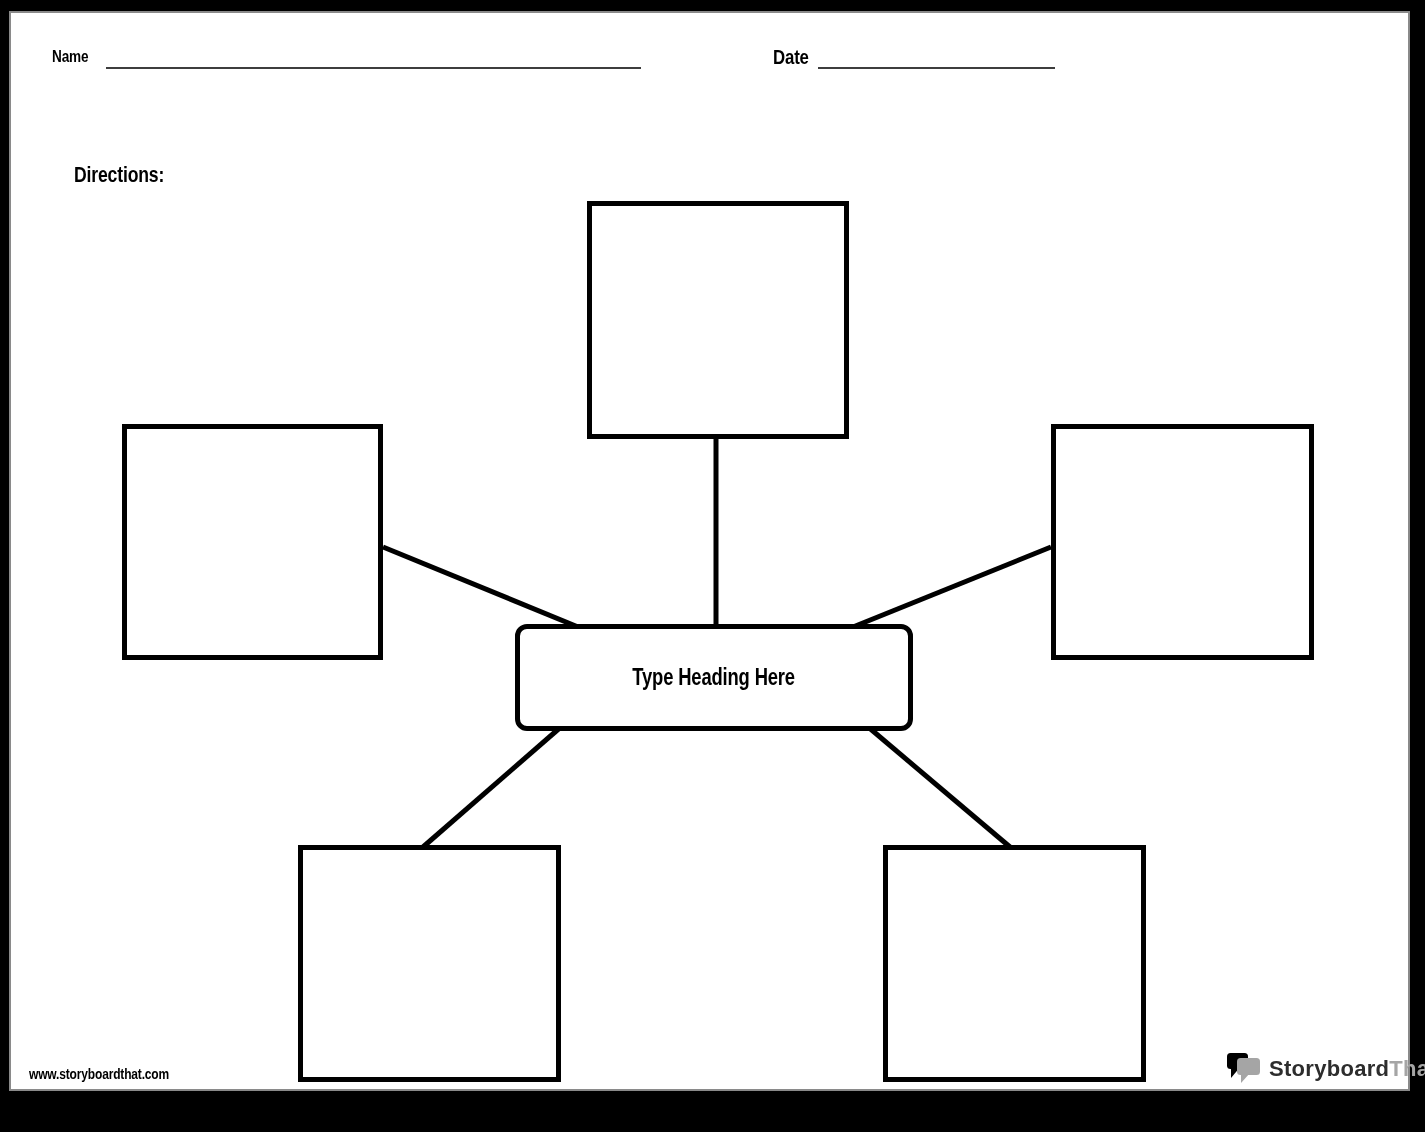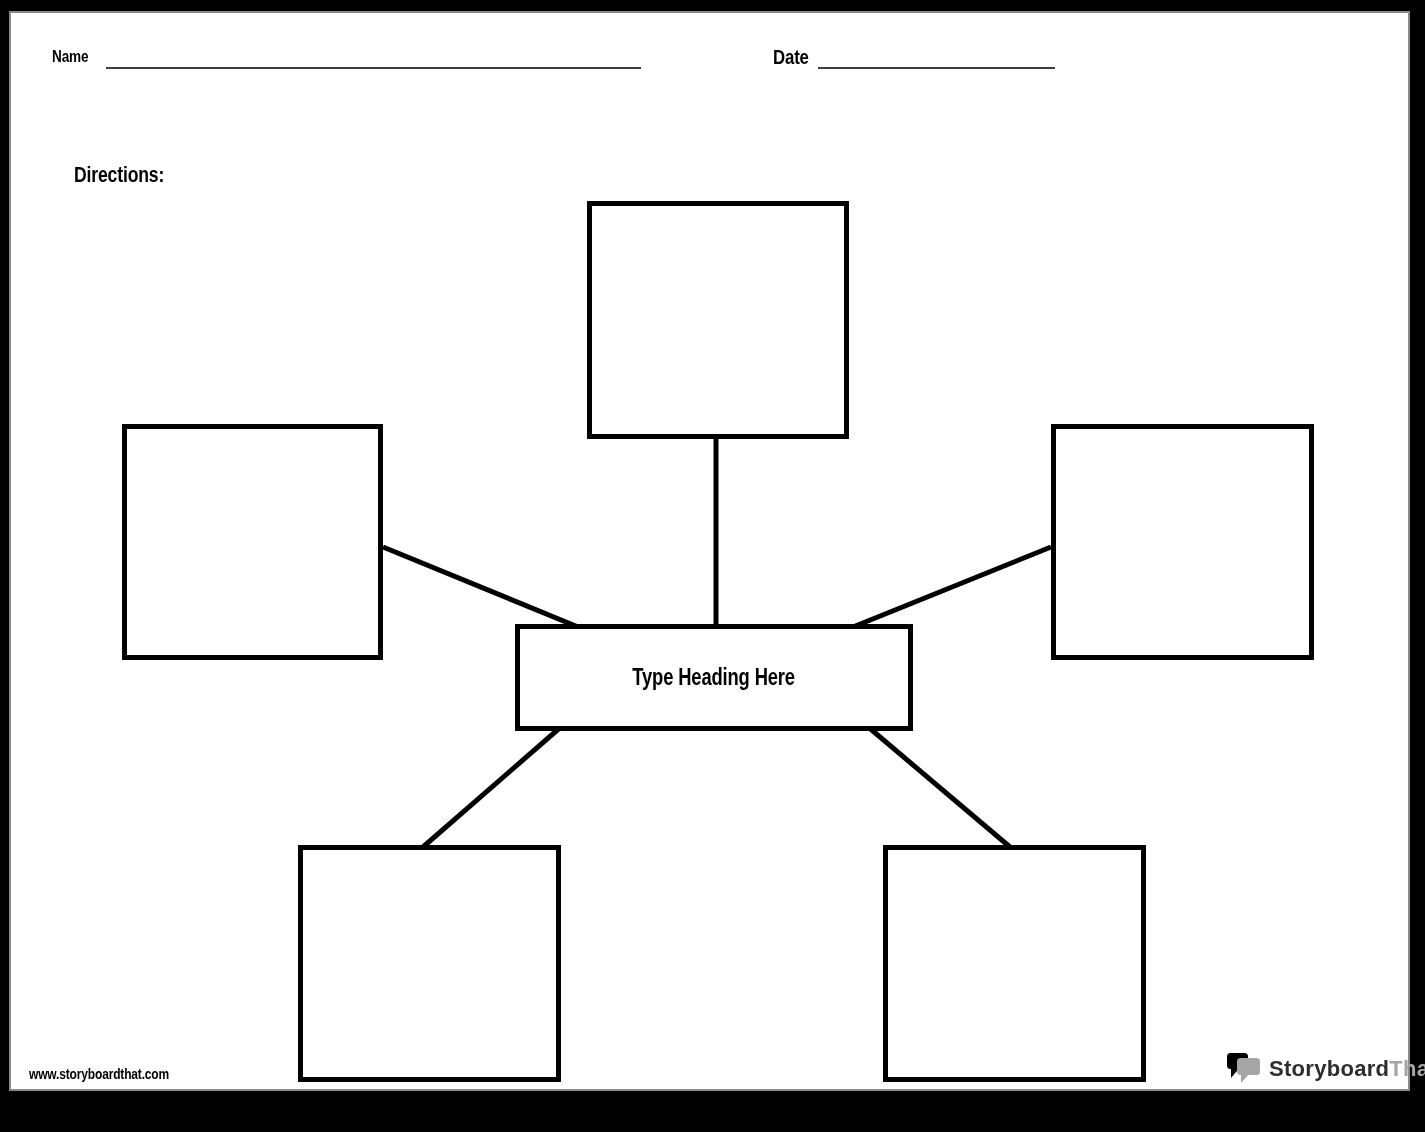--- a/index.html
+++ b/index.html
@@ -64,20 +64,21 @@
   }
   .node-top    { left: 576px;  top: 188px; width: 262px; height: 238px; }
   .node-left   { left: 111px;  top: 411px; width: 261px; height: 236px; }
   .node-right  { left: 1040px; top: 411px; width: 263px; height: 236px; }
   .node-bl     { left: 287px;  top: 832px; width: 263px; height: 237px; }
   .node-br     { left: 872px;  top: 832px; width: 263px; height: 237px; }
   .node-center {
     left: 504px; top: 611px; width: 398px; height: 107px;
     display: flex; align-items: center; justify-content: center;
     font-size: 23px;
+    border-radius: 12px;
   }
 
   .website {
     position: absolute; left: 18px; top: 1053px;
     font-size: 15px; line-height: 15px;
   }
   .logo {
     position: absolute; left: 1216px; top: 1040px;
     display: flex; align-items: center;
   }

